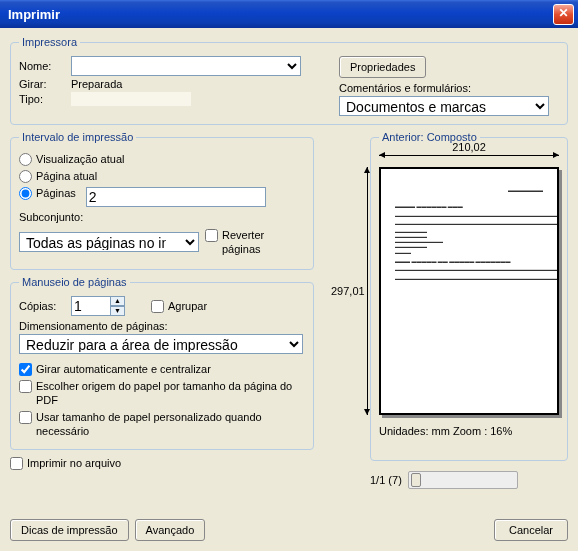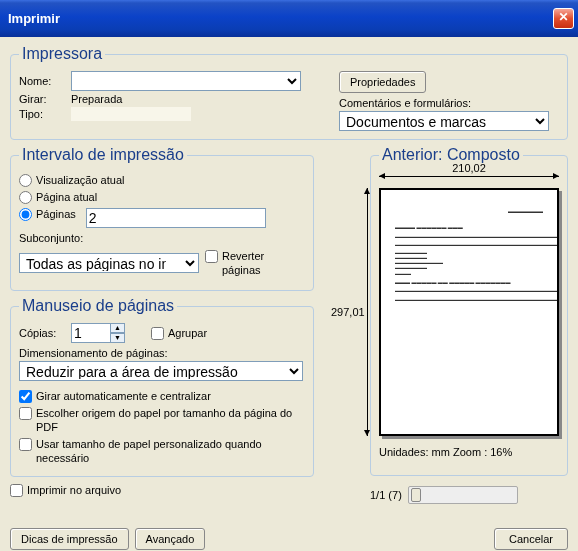--- a/index.html
+++ b/index.html
@@ -6,21 +6,21 @@
   body {
     margin: 0;
     font-family: Tahoma, Arial, sans-serif;
     font-size: 11px;
     background: #ece9d8;
     width: 578px;
     height: 551px;
     overflow: hidden;
   }
   .titlebar {
-    height: 37px;
+    height: 28px;
     background: linear-gradient(to bottom, #3a6ee0 0%, #2353c3 8%, #0b42c8 45%, #0a3db4 80%, #083099 100%);
     color: #fff;
     display: flex;
     align-items: center;
     padding: 0 4px 0 8px;
     font-weight: bold;
     font-size: 13px;
   }
   .titlebar-title { flex: 1; }
   .close-btn {
@@ -44,21 +44,21 @@
   }
   fieldset.group {
     border: 1px solid #b8cde2;
     border-radius: 4px;
     margin: 0 0 6px 0;
     padding: 6px 8px 8px 8px;
   }
   fieldset.group > legend {
     color: #1a3e8b;
     padding: 0 3px;
-    font-size: 16px;
+    font-size: 11px;
   }
   .cols { display: flex; gap: 8px; }
   .left-col { width: 306px; }
   .right-col { flex: 1; padding-left: 48px; }
   .row { display: flex; align-items: center; margin: 2px 0; gap: 6px; }
   .lbl { display: inline-block; }
   select.combo, input.text {
     font-family: Tahoma, Arial, sans-serif;
     font-size: 14px;
     border: 1px solid #7f9db9;

